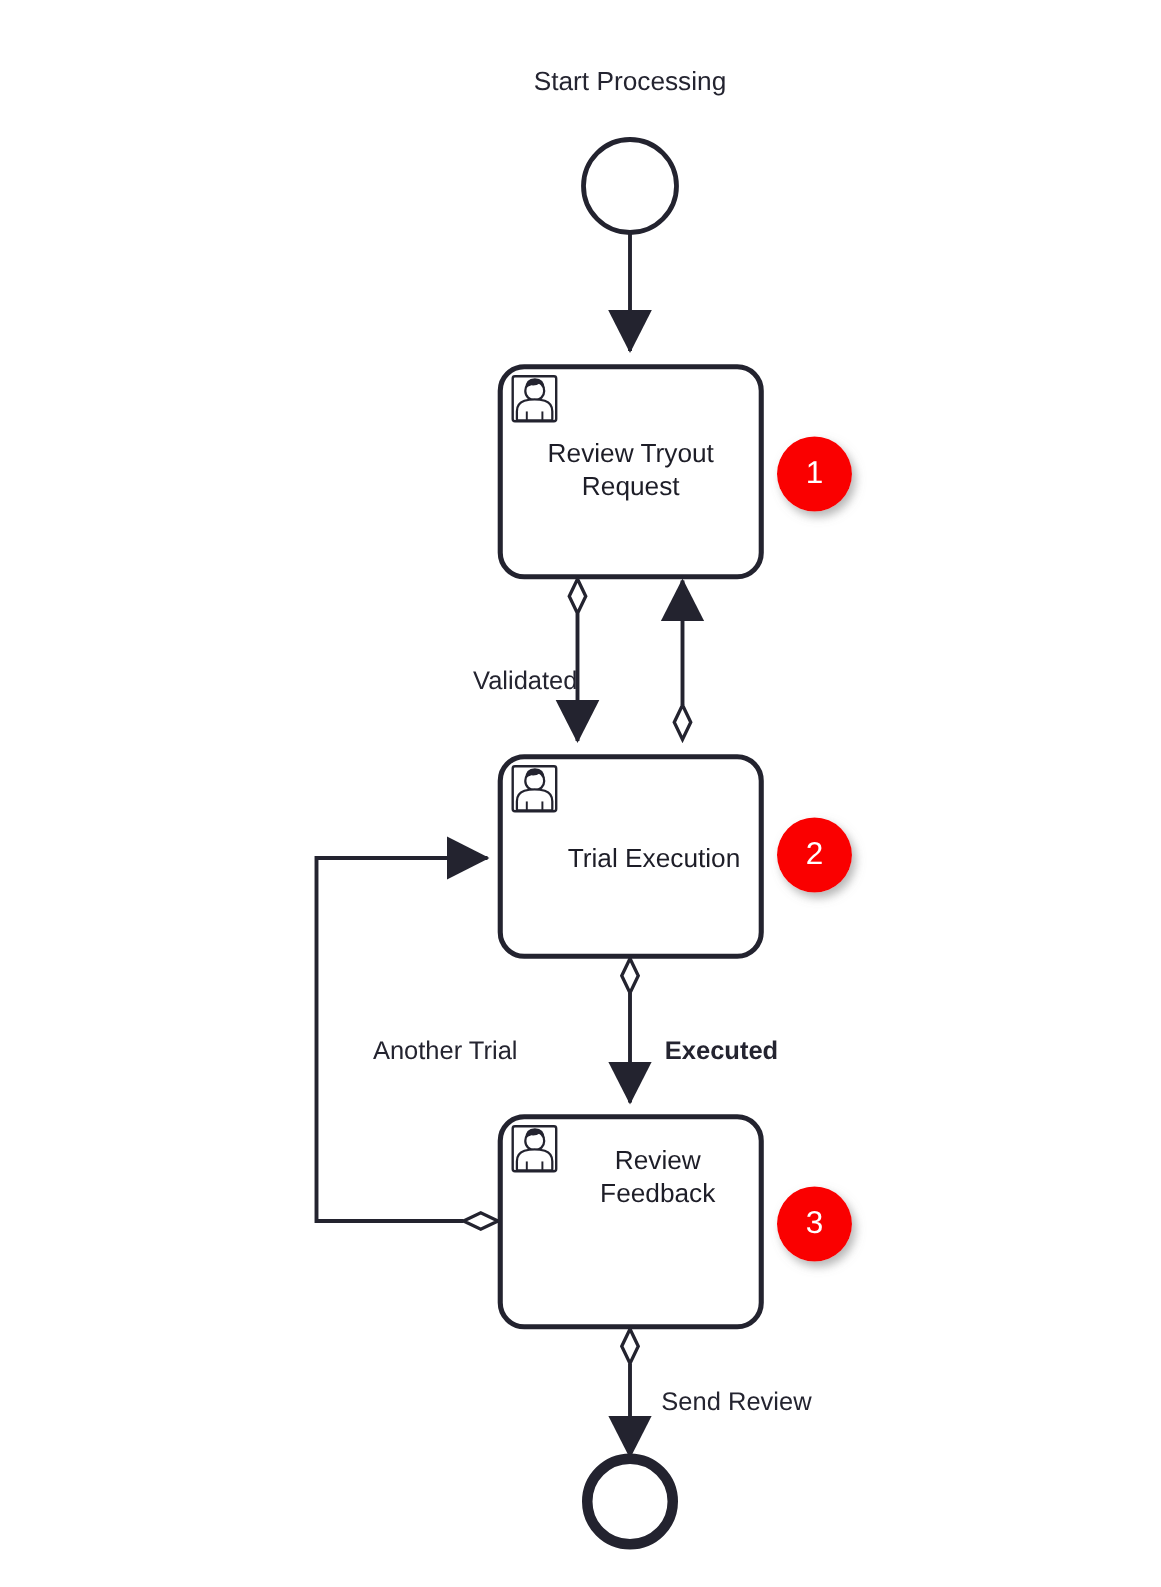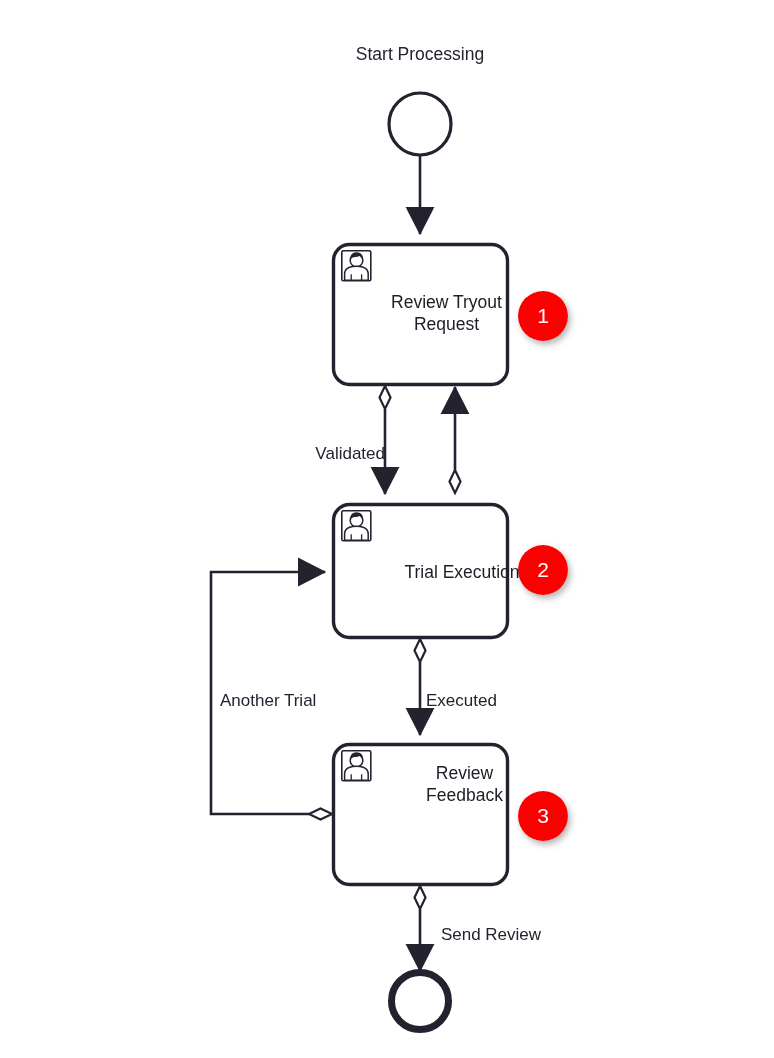--- a/index.html
+++ b/index.html
@@ -38,21 +38,20 @@
   }
   .lbl.multi { white-space: pre-line; }
   .node-title {
     position: absolute;
     text-align: center;
     color: #1d1d27;
     font-size: 17.5px;
     line-height: 22px;
     white-space: pre-line;
     font-family: "Liberation Sans", sans-serif;
-    padding-left: 26px;
   }
   .badge-num {
     position: absolute;
     color: #ffffff;
     font-size: 21px;
     line-height: 21px;
     font-family: "Liberation Sans", sans-serif;
     text-align: center;
   }
   .diagram-title {
@@ -161,19 +160,19 @@
   <div class="badge-num" style="left:478px; top:559px; width:50px;">2</div>
 
   <div class="node-title" style="left:293px; top:762px; width:211px;">Review
 Feedback</div>
 
   <div class="badge-num" style="left:478px; top:805px; width:50px;">3</div>
 
   <div class="lbl" style="left:230px; top:443px; width:115px; text-align:right;">Validated</div>
 
 
-  <div class="lbl" style="left:386px; top:690px; width:110px; text-align:left;">Executed</div>
+  <div class="lbl" style="left:386px; top:690px; width:110px; text-align:center;font-weight:bold;">Executed</div>
 
-  <div class="lbl" style="left:180px; top:690px; width:125px; text-align:left;">Another Trial</div>
+  <div class="lbl" style="left:180px; top:690px; width:125px; text-align:right;">Another Trial</div>
 
   <div class="lbl" style="left:391px; top:924px; width:120px; text-align:center;">Send Review</div>
 
 </div>
 
 </body></html>

